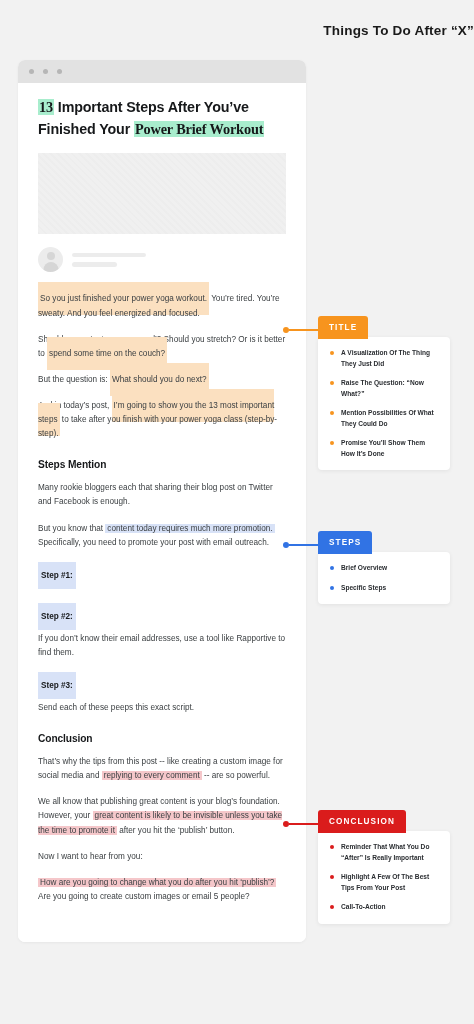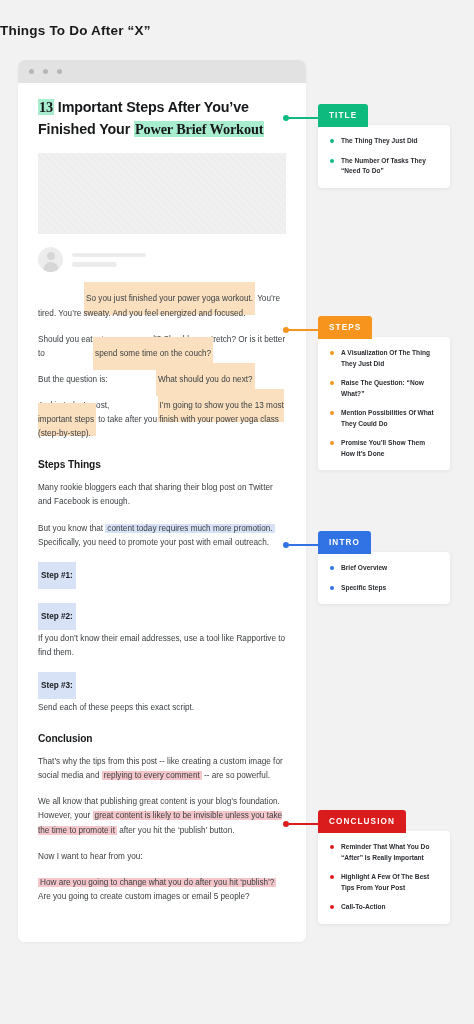--- a/index.html
+++ b/index.html
@@ -19,21 +19,21 @@
     background: #f2f2f2;
     overflow: hidden;
   }
 
   
   .page-title {
     position: absolute;
     top: 23px;
     left: 0;
     width: 474px;
-    text-align: left;
+    text-align: right;
     font-size: 13.5px;
     font-weight: bold;
     letter-spacing: 0.2px;
     color: #1a1a1a;
   }
 
   
   .browser {
     position: absolute;
     left: 18px;
@@ -65,21 +65,21 @@
   
   .art-title {
     font-size: 14.3px;
     font-weight: bold;
     line-height: 1.52;
     color: #16181a;
     letter-spacing: -0.15px;
     margin-bottom: 13px;
   }
   .hl-green { background: #a8edcd; padding: 0 1px; font-family: Liberation Serif, serif; }
-  .hl-orange { background: #fbe0c0; padding: 12px 2px; margin-left: 46px; }
+  .hl-orange { background: #fbe0c0; padding: 12px 2px; }
   .hl-blue   { background: #d8e2f7; padding: 0 2px; }
   .hl-pink   { background: #f5c7ca; padding: 0 2px; }
 
   .img-ph {
     height: 81px;
     width: 100%;
     background-color: #f0f0f0;
     background-image: repeating-linear-gradient(
       45deg, rgba(0,0,0,0.012) 0 2px, rgba(0,0,0,0) 2px 5px);
     margin-bottom: 13px;
@@ -210,21 +210,21 @@
       </div>
 
       <p class="body"><span class="hl-orange">So you just finished your power yoga workout.</span><span> You’re tired. You’re sweaty. And you feel energized and focused.</span></p>
 
       <p class="body"><span>Should you eat a ‘recovery meal’? Should you stretch? Or is it better to </span><span class="hl-orange">spend some time on the couch?</span></p>
 
       <p class="body"><span>But the question is: </span><span class="hl-orange">What should you do next?</span></p>
 
       <p class="body"><span>And in today’s post, </span><span class="hl-orange">I’m going to show you the 13 most important steps</span><span> to take after you finish with your power yoga class (step-by-step).</span></p>
 
-      <h3 class="sec">Steps Things</h3>
+      <h3 class="sec">Steps Mention</h3>
 
       <p class="body">Many rookie bloggers each that sharing their blog post on Twitter and Facebook is enough.</p>
 
       <p class="body"><span>But you know that </span><span class="hl-blue">content today requires much more promotion.</span><span> Specifically, you need to promote your post with email outreach.</span></p>
 
       <div class="step-block">
         <span class="step-label">Step #1:</span>
       </div>
 
       <div class="step-block">
@@ -243,46 +243,27 @@
 
       <p class="body"><span>We all know that publishing great content is your blog’s foundation. However, your </span><span class="hl-pink">great content is likely to be invisible unless you take the time to promote it</span><span> after you hit the ‘publish’ button.</span></p>
 
       <p class="body">Now I want to hear from you:</p>
 
       <p class="body"><span class="hl-pink">How are you going to change what you do after you hit ‘publish’?</span><span> Are you going to create custom images or email 5 people?</span></p>
 
     </div>
   </div>
 
-  <div class="anno" style="left:318px; top:104px;">
-    <div class="connector" style="left:-35px; top:13px; width:35px;">
-      <span class="cdot" style="background: rgb(15, 186, 126);"></span>
-      <span class="cline" style="background: rgb(15, 186, 126);"></span>
-    </div>
-    <div class="badge" style="background: rgb(15, 186, 126);">TITLE</div>
-    <div class="card">
-      <ul>
-        <li>
-          <span class="bullet" style="background: rgb(15, 186, 126);"></span>
-          <span>The Thing They Just Did</span>
-        </li>
-        <li>
-          <span class="bullet" style="background: rgb(15, 186, 126);"></span>
-          <span>The Number Of Tasks They “Need To Do”</span>
-        </li>
-      </ul>
-    </div>
-  </div>
 
   <div class="anno" style="left:318px; top:316px;">
     <div class="connector" style="left:-35px; top:13px; width:35px;">
       <span class="cdot" style="background: rgb(247, 148, 30);"></span>
       <span class="cline" style="background: rgb(247, 148, 30);"></span>
     </div>
-    <div class="badge" style="background: rgb(247, 148, 30);">STEPS</div>
+    <div class="badge" style="background: rgb(247, 148, 30);">TITLE</div>
     <div class="card">
       <ul>
         <li>
           <span class="bullet" style="background: rgb(247, 148, 30);"></span>
           <span>A Visualization Of The Thing They Just Did</span>
         </li>
         <li>
           <span class="bullet" style="background: rgb(247, 148, 30);"></span>
           <span>Raise The Question: “Now What?”</span>
         </li>
@@ -296,21 +277,21 @@
         </li>
       </ul>
     </div>
   </div>
 
   <div class="anno" style="left:318px; top:531px;">
     <div class="connector" style="left:-35px; top:13px; width:35px;">
       <span class="cdot" style="background: rgb(49, 115, 228);"></span>
       <span class="cline" style="background: rgb(49, 115, 228);"></span>
     </div>
-    <div class="badge" style="background: rgb(49, 115, 228);">INTRO</div>
+    <div class="badge" style="background: rgb(49, 115, 228);">STEPS</div>
     <div class="card">
       <ul>
         <li>
           <span class="bullet" style="background: rgb(49, 115, 228);"></span>
           <span>Brief Overview</span>
         </li>
         <li>
           <span class="bullet" style="background: rgb(49, 115, 228);"></span>
           <span>Specific Steps</span>
         </li>

